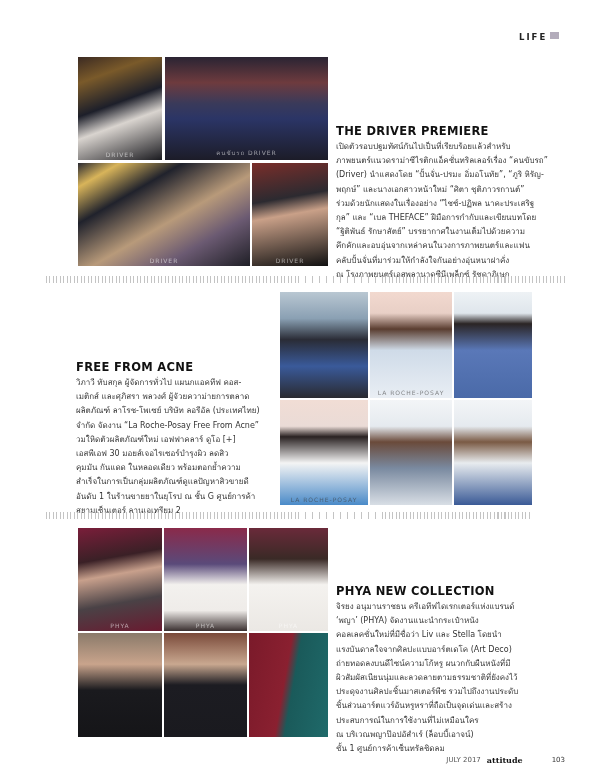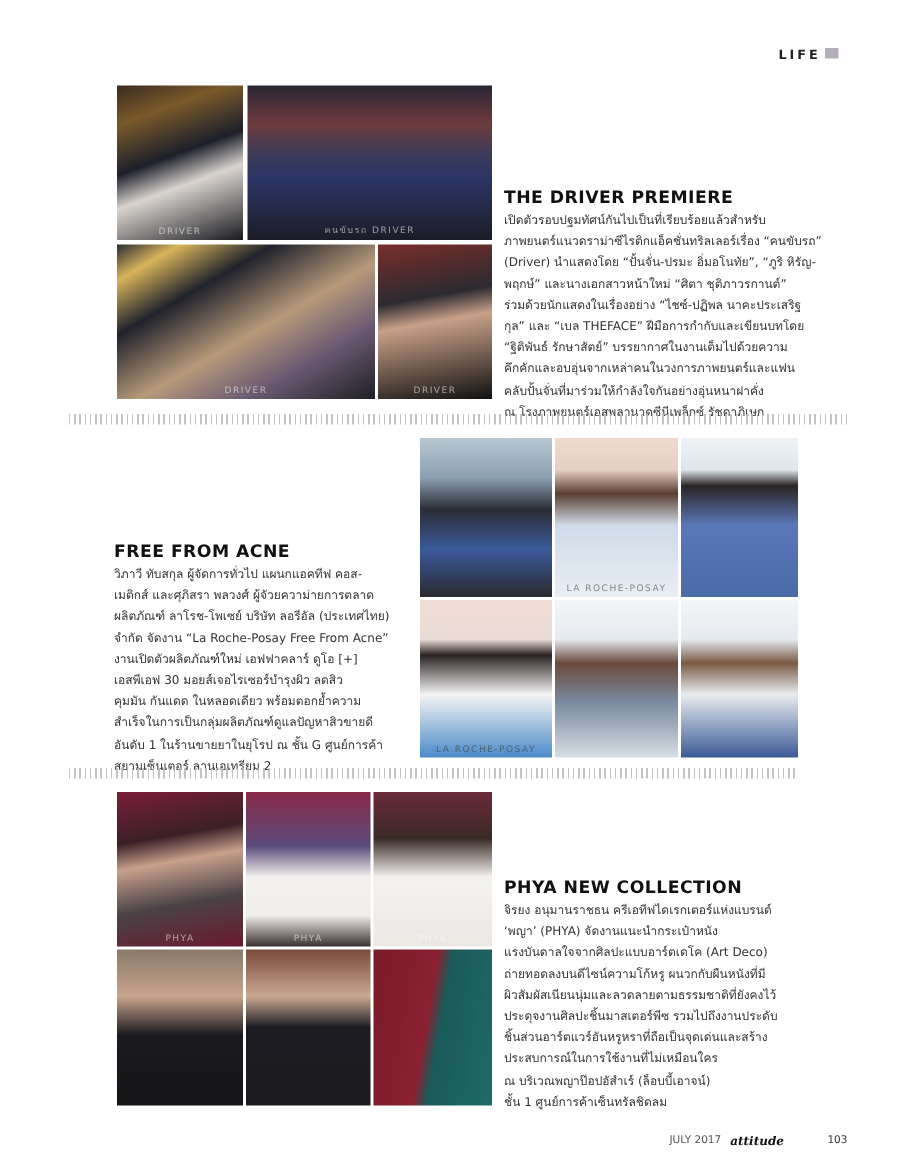--- a/index.html
+++ b/index.html
@@ -8,21 +8,21 @@
   .section-tag { left:519px; top:32px; display:flex; align-items:flex-start; gap:3px; }
   .section-tag .txt { font-family:"DejaVu Sans", sans-serif; font-weight:bold; font-size:8.5px; letter-spacing:2px; color:#222; }
   .section-tag .sq { width:9px; height:7px; background:#b3acbb; }
   .photo { position:absolute; overflow:hidden; }
   .photo .lbl { position:absolute; left:0; right:0; bottom:2px; text-align:center; font-size:6px; color:rgba(255,255,255,0.55); font-family:"DejaVu Sans", sans-serif; letter-spacing:1px; }
   .title { font-family:"DejaVu Sans", sans-serif; font-weight:bold; font-size:11.5px; letter-spacing:0.3px; color:#111; white-space:nowrap; }
   .body-text { font-family:"DejaVu Sans", sans-serif; font-size:8px; line-height:14.2px; color:#333; }
   .body-text div { white-space:nowrap; }
   .divider { height:7px; background-image: repeating-linear-gradient(90deg, transparent 0 1px, #bdbdbd 1px 2px, transparent 2px 3.5px); opacity:0.9; }
   .folio { right:35px; top:755px; display:flex; align-items:center; gap:6px; font-size:7px; color:#555; }
-  .folio .mag { font-family:"DejaVu Serif", serif; font-weight:bold; font-style:italic; color:#111; font-size:8px; }
+  .folio .mag { font-family:"DejaVu Serif", serif; font-weight:bold; color:#111; font-size:8px; }
   .folio .page { margin-left:23px; color:#333; }
 </style>
 </head>
 <body>
 
 <div class="abs section-tag">
   <span class="txt">LIFE</span>
   <span class="sq"></span>
 </div>
 
@@ -56,21 +56,21 @@
 </div>
 
 <div class="abs divider" style="left:45px;top:276px;width:520px;"></div>
 
 <div class="abs title" style="left:76px;top:360px;">FREE FROM ACNE</div>
 <div class="abs body-text" style="left:76px;top:376px;">
   <div>วิภาวี ทับสกุล ผู้จัดการทั่วไป แผนกแอคทีฟ คอส-</div>
   <div>เมติกส์ และศุภิสรา พลวงศ์ ผู้จัวยความ่ายการตลาด</div>
   <div>ผลิตภัณฑ์ ลาโรช-โพเซย์ บริษัท ลอรีอัล (ประเทศไทย)</div>
   <div>จำกัด จัดงาน “La Roche-Posay Free From Acne”</div>
-  <div>งานเปิดตัวผลิตภัณฑ์ใหม่ เอฟฟาคลาร์ ดูโอ [+]</div>
+  <div>วมใหิดตัวผลิตภัณฑ์ใหม่ เอฟฟาคลาร์ ดูโอ [+]</div>
   <div>เอสพีเอฟ 30 มอยส์เจอไรเซอร์บำรุงผิว ลดสิว</div>
   <div>คุมมัน กันแดด ในหลอดเดียว พร้อมตอกย้ำความ</div>
   <div>สำเร็จในการเป็นกลุ่มผลิตภัณฑ์ดูแลปัญหาสิวขายดี</div>
   <div>อันดับ 1 ในร้านขายยาในยุโรป ณ ชั้น G ศูนย์การค้า</div>
   <div>สยามเซ็นเตอร์ ลานเอเทรียม 2</div>
 </div>
 
 <div>
   <div class="photo" style="left:280px;top:292px;width:88px;height:106px;background:linear-gradient(180deg,#b9c7d2 0%,#8aa0b3 25%,#2a2c36 45%,#3a5a9a 70%,#2a2a30 100%);">
     <span class="lbl"></span>
@@ -112,20 +112,21 @@
   </div>
   <div class="photo" style="left:249px;top:633px;width:79px;height:104px;background:linear-gradient(100deg,#7a1a2a 0%,#8a2030 45%,#1a5a5a 55%,#1f6a6a 100%);">
     <span class="lbl"></span>
   </div>
 </div>
 
 <div class="abs title" style="left:336px;top:584px;">PHYA NEW COLLECTION</div>
 <div class="abs body-text" style="left:336px;top:600px;">
   <div>จิรยง อนุมานราชธน ครีเอทีฟไดเรกเตอร์แห่งแบรนด์</div>
   <div>‘พญา’ (PHYA) จัดงานแนะนำกระเป๋าหนัง</div>
+  <div>คอลเลคชั่นใหม่ที่มีชื่อว่า Liv และ Stella โดยนำ</div>
   <div>แรงบันดาลใจจากศิลปะแบบอาร์ตเดโค (Art Deco)</div>
   <div>ถ่ายทอดลงบนดีไซน์ความโก้หรู ผนวกกับผืนหนังที่มี</div>
   <div>ผิวสัมผัสเนียนนุ่มและลวดลายตามธรรมชาติที่ยังคงไว้</div>
   <div>ประดุจงานศิลปะชิ้นมาสเตอร์พีซ รวมไปถึงงานประดับ</div>
   <div>ชิ้นส่วนอาร์ตแวร์อันหรูหราที่ถือเป็นจุดเด่นและสร้าง</div>
   <div>ประสบการณ์ในการใช้งานที่ไม่เหมือนใคร</div>
   <div>ณ บริเวณพญาป๊อปอัสำเร์ (ล็อบบี้เอาจน์)</div>
   <div>ชั้น 1 ศูนย์การค้าเซ็นทรัลชิดลม</div>
 </div>
 

